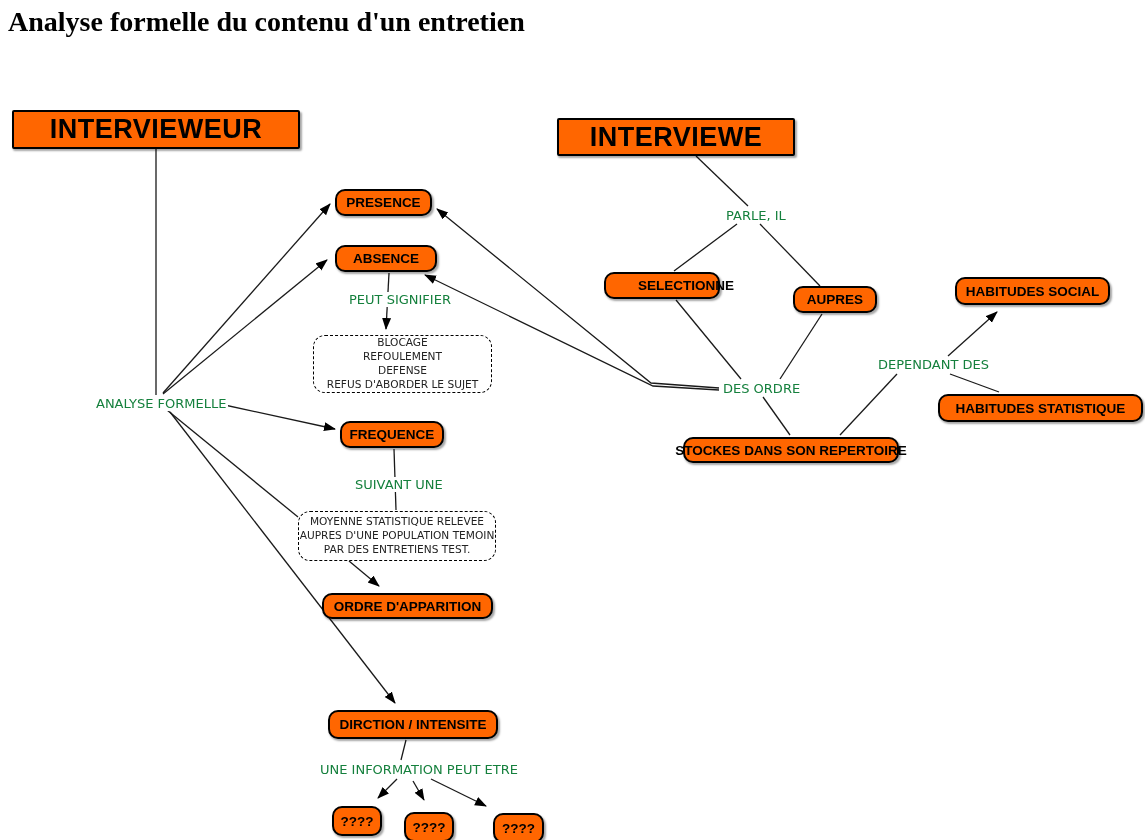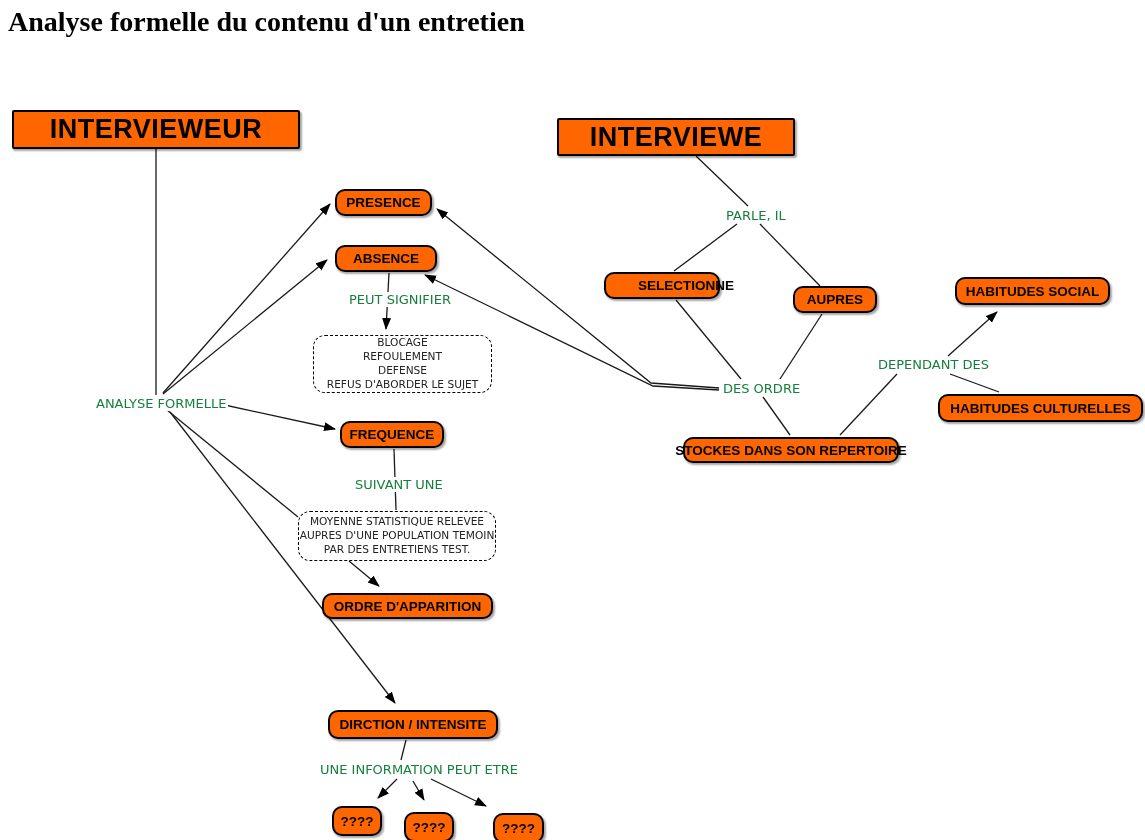--- a/index.html
+++ b/index.html
@@ -98,21 +98,21 @@
     <div>PAR DES ENTRETIENS TEST.</div>
   </div>
 
   <div class="node big" style="left:12px;top:110px;width:288px;height:39px;">INTERVIEWEUR</div>
   <div class="node big" style="left:557px;top:118px;width:238px;height:38px;">INTERVIEWE</div>
   <div class="node" style="left:335px;top:189px;width:97px;height:27px;">PRESENCE</div>
   <div class="node" style="left:335px;top:245px;width:102px;height:27px;">ABSENCE</div>
   <div class="node" style="left:604px;top:272px;width:116px;height:27px;padding-left:48px;">SELECTIONNE</div>
   <div class="node" style="left:793px;top:286px;width:84px;height:27px;">AUPRES</div>
   <div class="node" style="left:955px;top:277px;width:155px;height:28px;">HABITUDES SOCIAL</div>
-  <div class="node" style="left:938px;top:394px;width:205px;height:28px;">HABITUDES CULTURELLES</div>
+  <div class="node" style="left:938px;top:394px;width:205px;height:28px;">HABITUDES STATISTIQUE</div>
   <div class="node" style="left:683px;top:437px;width:216px;height:26px;">STOCKES DANS SON REPERTOIRE</div>
   <div class="node" style="left:340px;top:421px;width:104px;height:27px;">FREQUENCE</div>
   <div class="node" style="left:322px;top:593px;width:171px;height:26px;">ORDRE D'APPARITION</div>
   <div class="node" style="left:328px;top:710px;width:170px;height:29px;">DIRCTION / INTENSITE</div>
   <div class="node" style="left:332px;top:806px;width:50px;height:30px;">????</div>
   <div class="node" style="left:404px;top:812px;width:50px;height:30px;">????</div>
   <div class="node" style="left:493px;top:813px;width:51px;height:30px;">????</div>
 
 </div>
 

